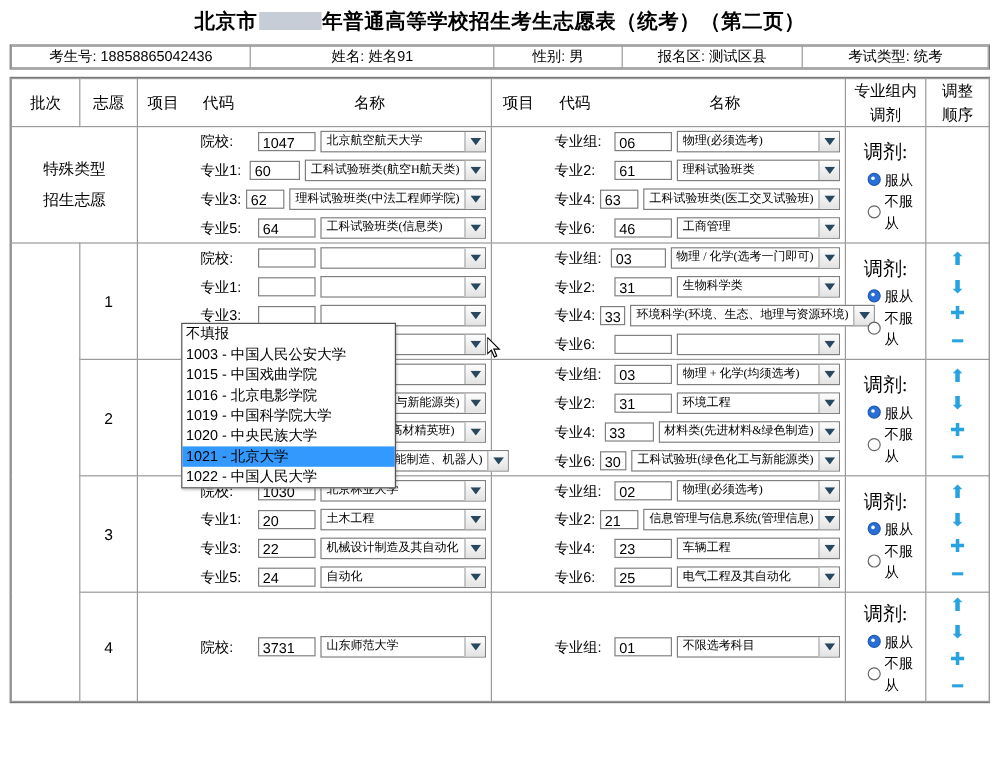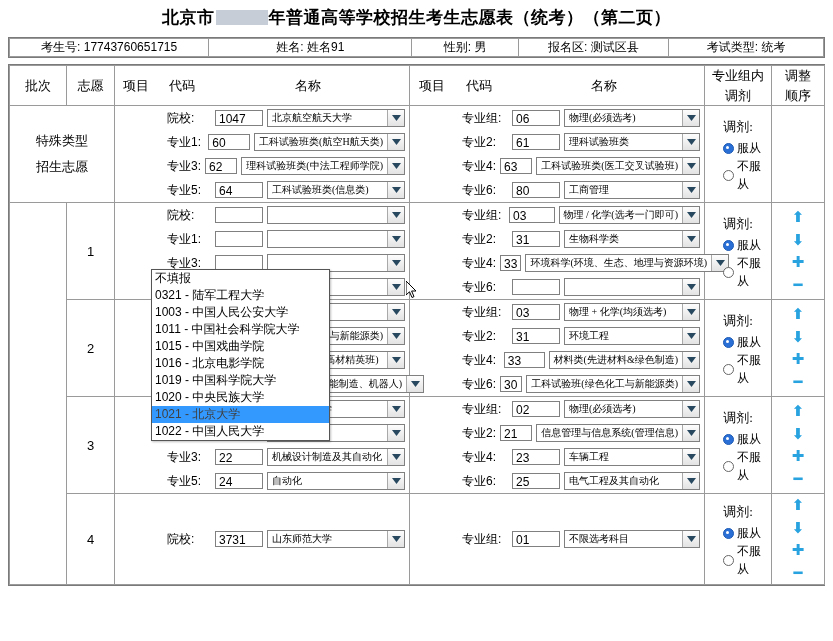--- a/index.html
+++ b/index.html
@@ -69,61 +69,61 @@
   .arrow svg{display:block;}
   .adjust-cell{padding:4px 2px;text-align:center;}
   .radios{font-size:12px;line-height:1.5;text-align:left;padding-left:18px;}
   .radios div{display:flex;align-items:center;gap:3px;}
   .rd{
     width:9px;height:9px;border:1px solid #666;border-radius:50%;
     background:#fff;display:inline-block;position:relative;flex:0 0 9px;
   }
   .rd.on{background:#2a6fd6;border-color:#1d5bb5;}
   .rd.on::after{content:"";position:absolute;left:2px;top:2px;width:3px;height:3px;background:#fff;border-radius:50%;}
-  .tiao{font-size:13px;padding:3px 4px;font-family:Liberation Serif, serif;}
+  .tiao{font-size:16px;padding:3px 4px;font-family:Liberation Serif, serif;}
   .arrows-col{
     display:flex;flex-direction:column;align-items:center;justify-content:space-around;
     height:100%;color:#29a3e0;font-size:15px;font-weight:bold;line-height:1.1;
   }
   .arrows-col span{display:block;padding:3px 0;cursor:pointer;}
   .xh{text-align:center;font-size:13px;}
   .batchcell{text-align:center;font-size:13px;line-height:2.0;}
   
   .dropdown{
     position:absolute;
     left:151px;top:269px;
     width:177px;
     background:#fff;
     border:1px solid #555;
     font-size:12px;
     z-index:50;
     box-shadow:1px 1px 2px rgba(0,0,0,0.25);
   }
   .dropdown .opt{padding:1px 3px;white-space:nowrap;line-height:15px;}
-  .dropdown .opt.sel{background:#3399ff;color:#404040;}
+  .dropdown .opt.sel{background:#3399ff;color:#000000;}
   .cursor{
     position:absolute;left:406px;top:281px;width:12px;height:18px;z-index:60;
   }
 </style>
 </head>
 <body>
 
 <div class="page">
 
   <div class="title">
     <span>北京市</span><span class="redacted"></span><span>年普通高等学校招生考生志愿表（统考）（第二页）</span>
   </div>
 
   <div class="frame" style="margin-bottom:6px;">
     <table class="t">
       <tbody>
           <tr>
         <td style="width:24.5%" class="infocell center">
           <span>考生号:</span>
-          <span>17743760651715</span>
+          <span>18858865042436</span>
         </td>
         <td style="width:25%" class="infocell center">
           <span>姓名:</span>
           <span>姓名91</span>
         </td>
         <td style="width:13%" class="infocell center">
           <span>性别:</span>
           <span>男</span>
         </td>
         <td style="width:18.5%" class="infocell center">
@@ -265,21 +265,21 @@
                   <div class="txt">工科试验班类(医工交叉试验班)</div>
                   <div class="arrow">
                     <svg width="9" height="6" viewBox="0 0 9 6">
                       <polygon points="0,0 9,0 4.5,6" fill="#27485e"></polygon>
                     </svg>
                   </div>
                 </div>
               </div>
               <div class="fieldrow">
                 <div class="flabel" style="width:46px">专业6:</div>
-                <div class="ibox code">80</div>
+                <div class="ibox code">46</div>
                 <div class="combo">
                   <div class="txt">工商管理</div>
                   <div class="arrow">
                     <svg width="9" height="6" viewBox="0 0 9 6">
                       <polygon points="0,0 9,0 4.5,6" fill="#27485e"></polygon>
                     </svg>
                   </div>
                 </div>
               </div>
             </td>
@@ -722,23 +722,21 @@
                 <span>━</span>
               </div>
             </td>
           </tr>
         </tbody>
     </table>
   </div>
 
   <div class="dropdown" id="dropdown">
       <div class="opt">不填报</div>
-      <div class="opt">0321 - 陆军工程大学</div>
       <div class="opt">1003 - 中国人民公安大学</div>
-      <div class="opt">1011 - 中国社会科学院大学</div>
       <div class="opt">1015 - 中国戏曲学院</div>
       <div class="opt">1016 - 北京电影学院</div>
       <div class="opt">1019 - 中国科学院大学</div>
       <div class="opt">1020 - 中央民族大学</div>
       <div class="opt sel">1021 - 北京大学</div>
       <div class="opt">1022 - 中国人民大学</div>
     </div>
 
   <div class="cursor">
     <svg width="12" height="18" viewBox="0 0 12 18">

